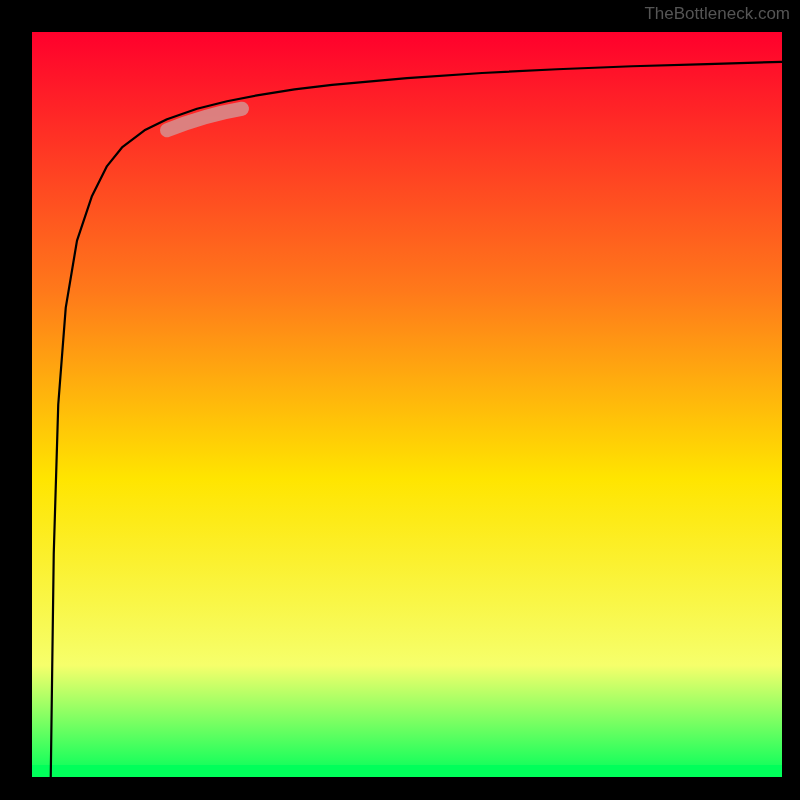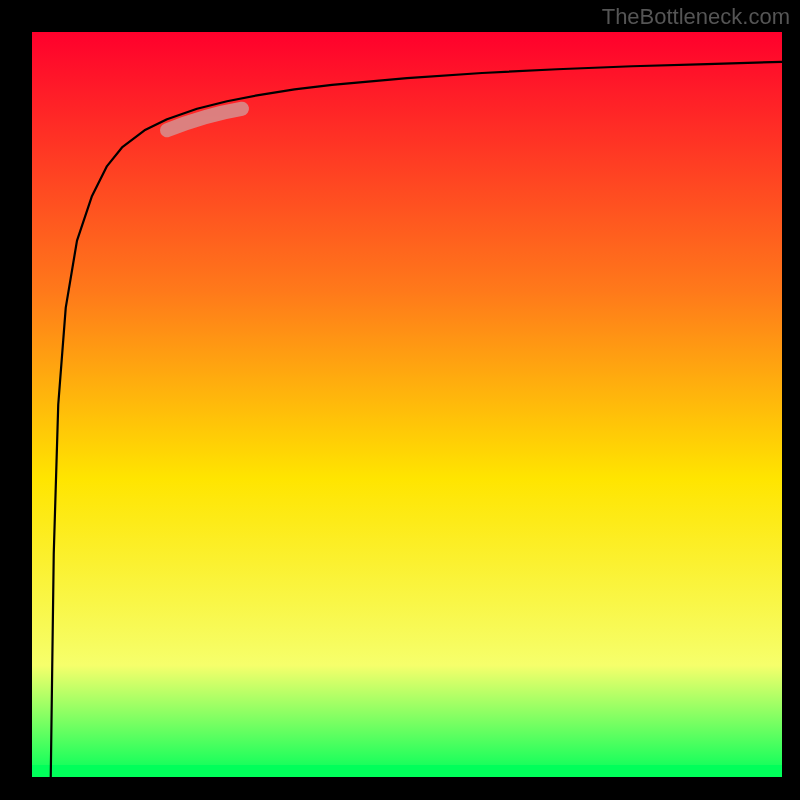--- a/index.html
+++ b/index.html
@@ -14,21 +14,21 @@
   .stage {
     position: relative;
     width: 800px;
     height: 800px;
   }
   .watermark {
     position: absolute;
     top: 4px;
     right: 10px;
     color: #555;
-    font-size: 22px;
+    font-size: 17px;
     z-index: 50;
     user-select: none;
   }
   svg.chart {
     position: absolute;
     top: 0;
     left: 0;
   }
 </style>
 </head>

